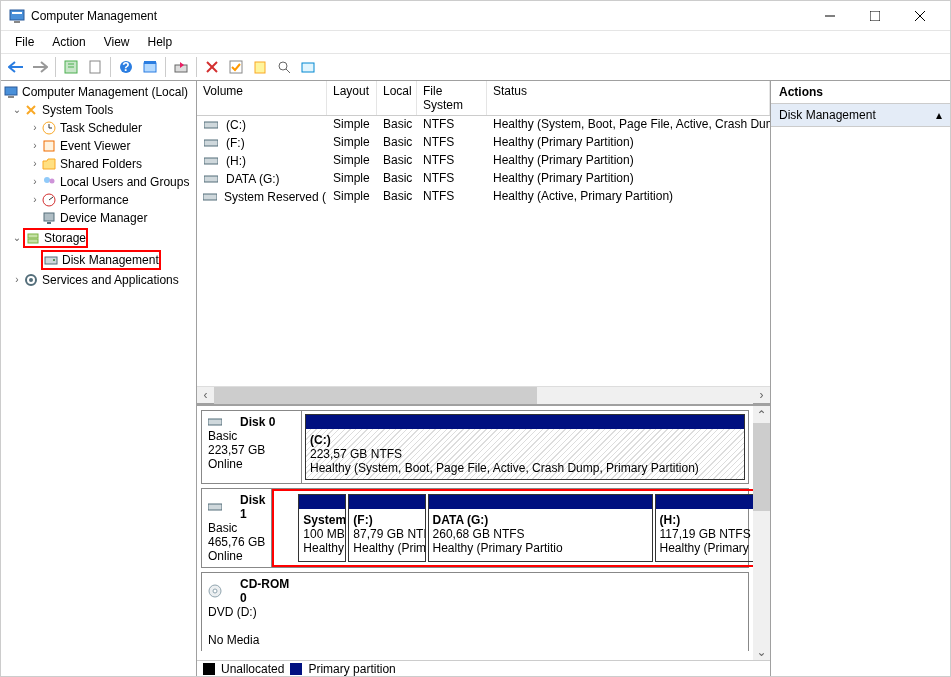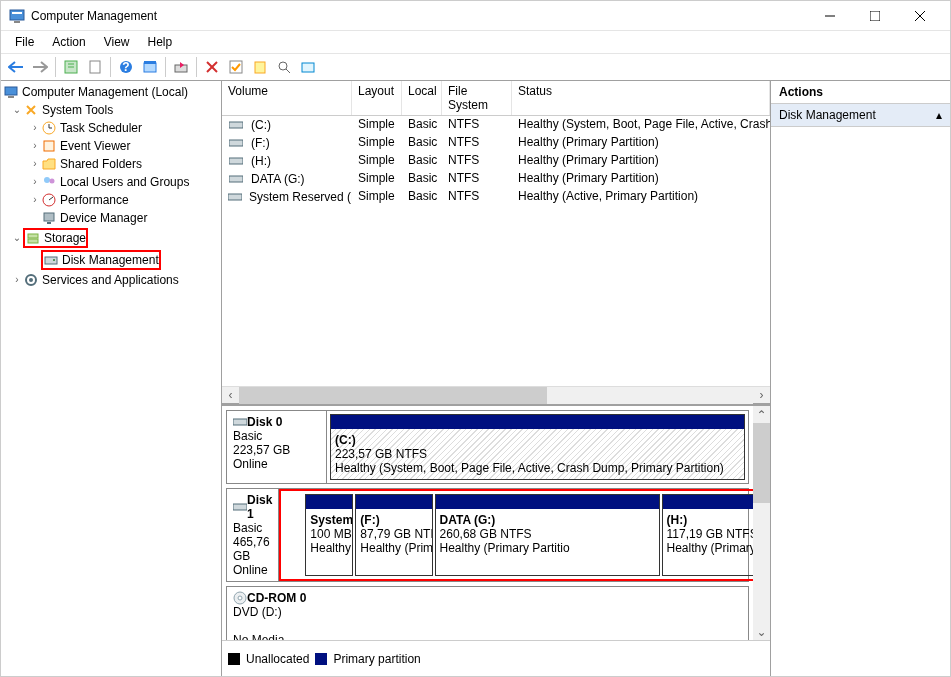--- a/index.html
+++ b/index.html
@@ -8,21 +8,21 @@
 .titlebar .icon { width: 16px; height: 16px; margin-right: 6px; }
 .titlebar .title { flex: 1; }
 .winbtns { display: flex; gap: 0; }
 .winbtn { width: 45px; height: 28px; display: flex; align-items: center; justify-content: center; cursor: pointer; }
 .menubar { height: 22px; display: flex; align-items: center; padding: 0 6px; gap: 2px; }
 .menubar span { padding: 2px 8px; cursor: pointer; }
 .toolbar { height: 28px; display: flex; align-items: center; border-top: 1px solid #e5e5e5; border-bottom: 1px solid #a0a0a0; padding: 0 4px; gap: 2px; }
 .tbtn { width: 22px; height: 22px; display: flex; align-items: center; justify-content: center; cursor: pointer; }
 .tdiv { width: 1px; height: 20px; background: #ccc; margin: 0 2px; }
 .mainarea { flex: 1; display: flex; min-height: 0; }
-.treepane { width: 221px; border-right: 1px solid #a0a0a0; overflow: hidden; padding: 2px 0; background: #fff; }
+.treepane { width: 196px; border-right: 1px solid #a0a0a0; overflow: hidden; padding: 2px 0; background: #fff; }
 .treenode { display: flex; align-items: center; padding: 1px 2px; white-space: nowrap; cursor: pointer; line-height: 16px; }
 .expander { width: 12px; text-align: center; color: #666; font-size: 10px; }
 .nodeicon { width: 16px; height: 16px; margin-right: 3px; display: inline-flex; align-items: center; justify-content: center; }
 .indent0 { padding-left: 2px; }
 .indent1 { padding-left: 10px; }
 .indent2 { padding-left: 28px; }
 .redbox { border: 2px solid red; display: inline-flex; align-items: flex-start; }
 .centerpane { flex: 1; display: flex; flex-direction: column; min-width: 0; }
 .volhead { display: flex; border-bottom: 1px solid #ccc; background: #fff; }
 .volhead div { padding: 3px 6px; border-right: 1px solid #e5e5e5; }
@@ -36,32 +36,32 @@
 .volrow .col-vol { display: flex; align-items: center; gap: 4px; }
 .vollist { flex: 0 0 auto; height: 270px; }
 .hscroll { height: 17px; display: flex; align-items: center; border-top: 1px solid #ddd; background: #f0f0f0; }
 .hscroll .arrow { width: 17px; height: 17px; display: flex; align-items: center; justify-content: center; background: #f0f0f0; color: #666; }
 .hscroll .track { flex: 1; height: 17px; background: #f0f0f0; position: relative; }
 .hscroll .thumb { position: absolute; left: 0; top: 0; height: 17px; width: 60%; background: #cdcdcd; }
 .diskpane { flex: 1; border-top: 3px solid #a0a0a0; overflow: hidden; display: flex; }
 .disklist { flex: 1; overflow: hidden; }
 .diskrow { display: flex; border: 1px solid #888; margin: 4px; }
 .diskinfo { width: 100px; padding: 4px 6px; border-right: 1px solid #888; }
-.diskinfo .dname { font-weight: bold; display: flex; align-items: center; gap: 0; }
+.diskinfo .dname { font-weight: bold; display: flex; align-items: center; gap: 18px; }
 .partarea { flex: 1; display: flex; padding: 3px; gap: 2px; position: relative; }
 .partition { border: 1px solid #333; display: flex; flex-direction: column; overflow: hidden; }
 .partition .phdr { height: 14px; background: #001080; }
 .partition .pbody { padding: 4px; font-size: 11.5px; overflow: hidden; white-space: nowrap; }
 .partition.hatched .pbody { background: repeating-linear-gradient(135deg, #fff, #fff 3px, #ddd 3px, #ddd 4px); }
 .redbox-parts { border: 2px solid red; padding-left: 24px; }
 .vscroll { width: 17px; background: #f0f0f0; display: flex; flex-direction: column; }
 .vscroll .arrow { height: 17px; display: flex; align-items: center; justify-content: center; color: #666; }
 .vscroll .vtrack { flex: 1; position: relative; }
 .vscroll .vthumb { position: absolute; top: 0; left: 0; width: 17px; height: 40%; background: #cdcdcd; }
-.legend { height: 36px; border-top: 1px solid #ccc; display: flex; align-items: center; padding: 0 6px; gap: 6px; }
+.legend { height: 16px; border-top: 1px solid #ccc; display: flex; align-items: center; padding: 0 6px; gap: 6px; }
 .legend .sw { width: 12px; height: 12px; display: inline-block; }
 .actionspane { width: 180px; border-left: 1px solid #a0a0a0; display: flex; flex-direction: column; }
 .actionshdr { padding: 4px 8px; font-weight: bold; border-bottom: 1px solid #ccc; background: #fff; }
 .actionsgroup { background: #e4ecf7; padding: 4px 8px; display: flex; justify-content: space-between; align-items: center; border-bottom: 1px solid #ccc; }
 .actionitem { padding: 6px 18px; display: flex; justify-content: space-between; align-items: center; cursor: pointer; }
 svg { display: block; }
 </style>
 </head>
 <body>
 

